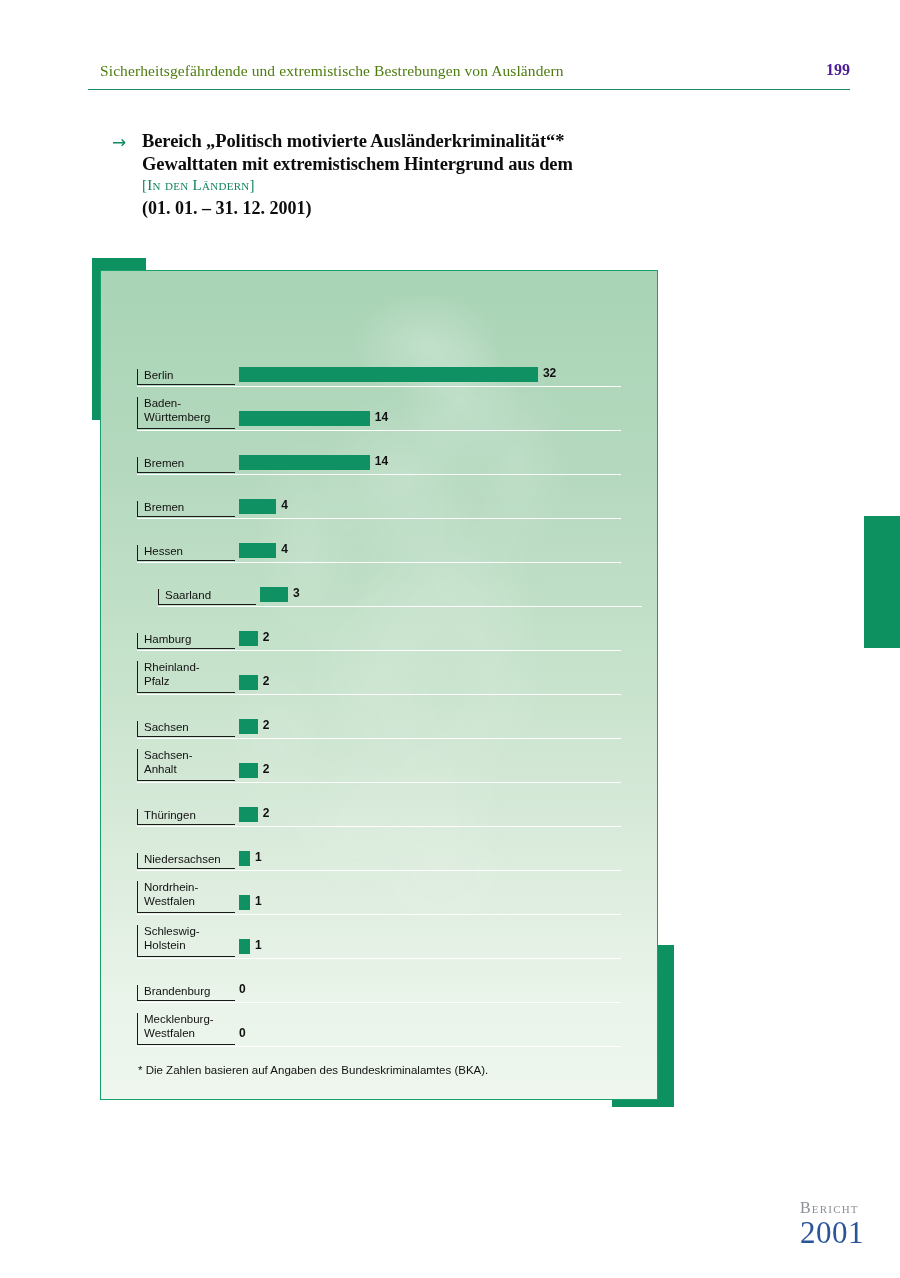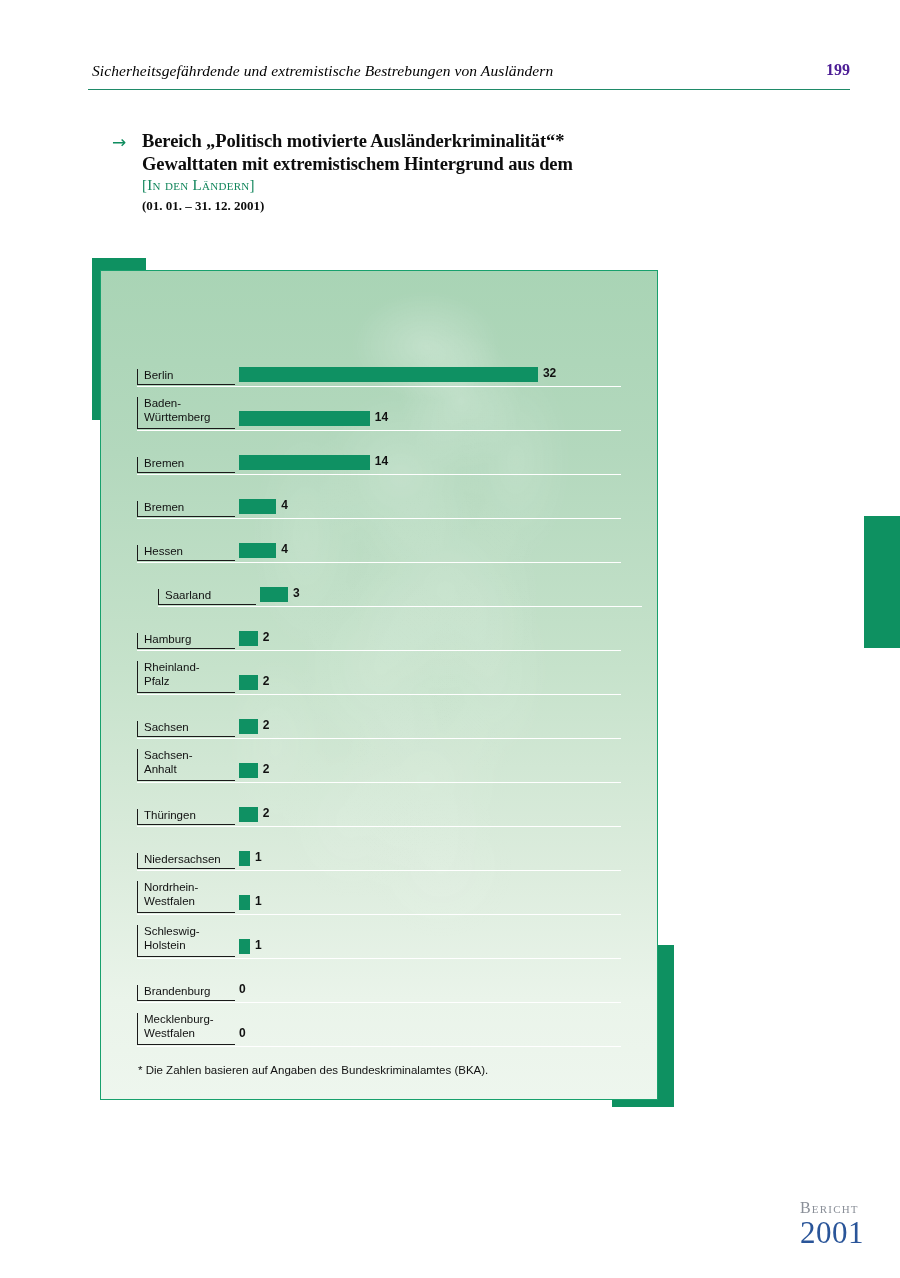--- a/index.html
+++ b/index.html
@@ -11,25 +11,24 @@
     position:relative;
     overflow:hidden;
     -webkit-font-smoothing:antialiased;
   }
 
   
   #page-header{
     position:absolute;left:88px;top:62px;width:762px;height:34px;
   }
   #page-header .hdr-title{
-    position:absolute;left:4px;top:0;
-    font-family:"Liberation Serif", serif;
-    font-style:italic;
+    position:absolute;left:12px;top:0;
+    font-family:"Liberation Serif", serif;
     font-size:15.5px;
-    color:#000000;
+    color:#4d7c0f;
     letter-spacing:0.1px;
     white-space:nowrap;
   }
   #page-header .hdr-page{
     position:absolute;right:0;top:-1px;
     font-family:"Liberation Serif", serif;
     font-weight:bold;
     font-size:16px;
     color:#4c1d95;
   }
@@ -69,21 +68,21 @@
     font-size:15px;
     color:#12865c;
     font-variant:small-caps;
     letter-spacing:0.3px;
   }
   #headline .h-date{
     margin-left:30px;
     margin-top:4px;
     font-family:"Liberation Serif", serif;
     font-weight:bold;
-    font-size:13px;
+    font-size:18px;
     color:#0d0d0d;
   }
 
   
   #deco-topleft{
     position:absolute;left:92px;top:258px;width:54px;height:162px;
     background:#0e9161;
   }
   #deco-bottomright{
     position:absolute;left:612px;top:945px;width:62px;height:162px;

